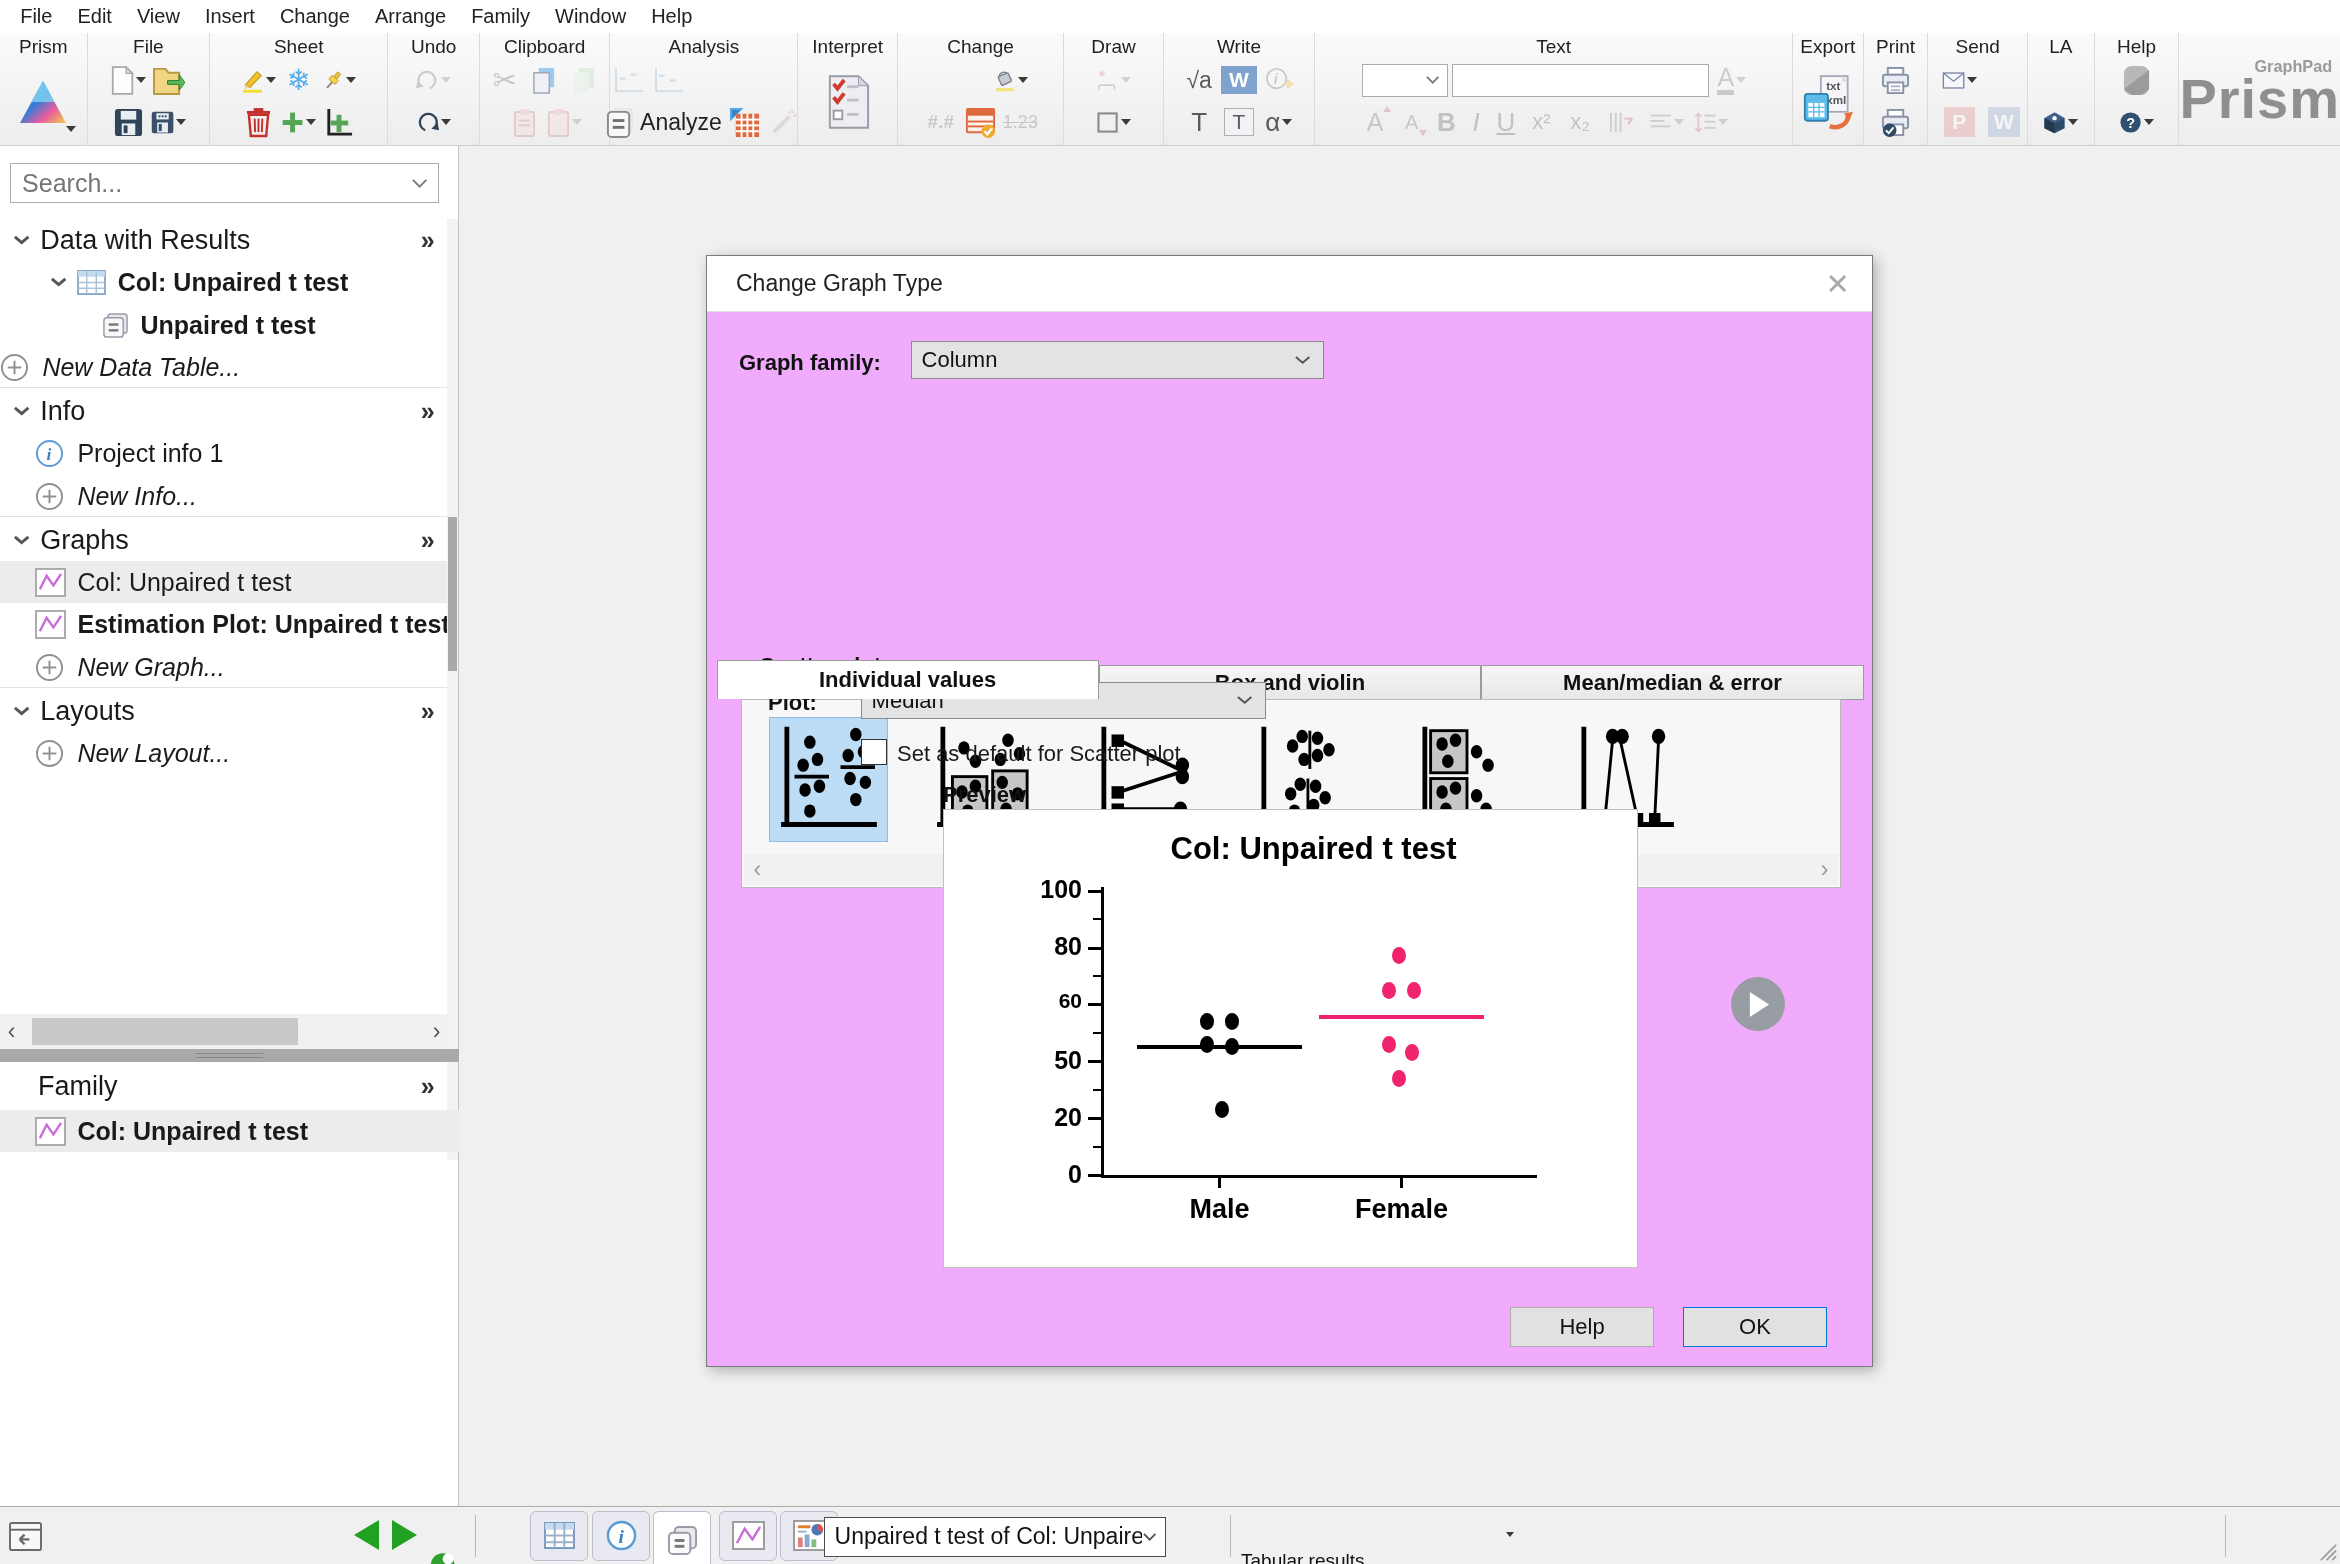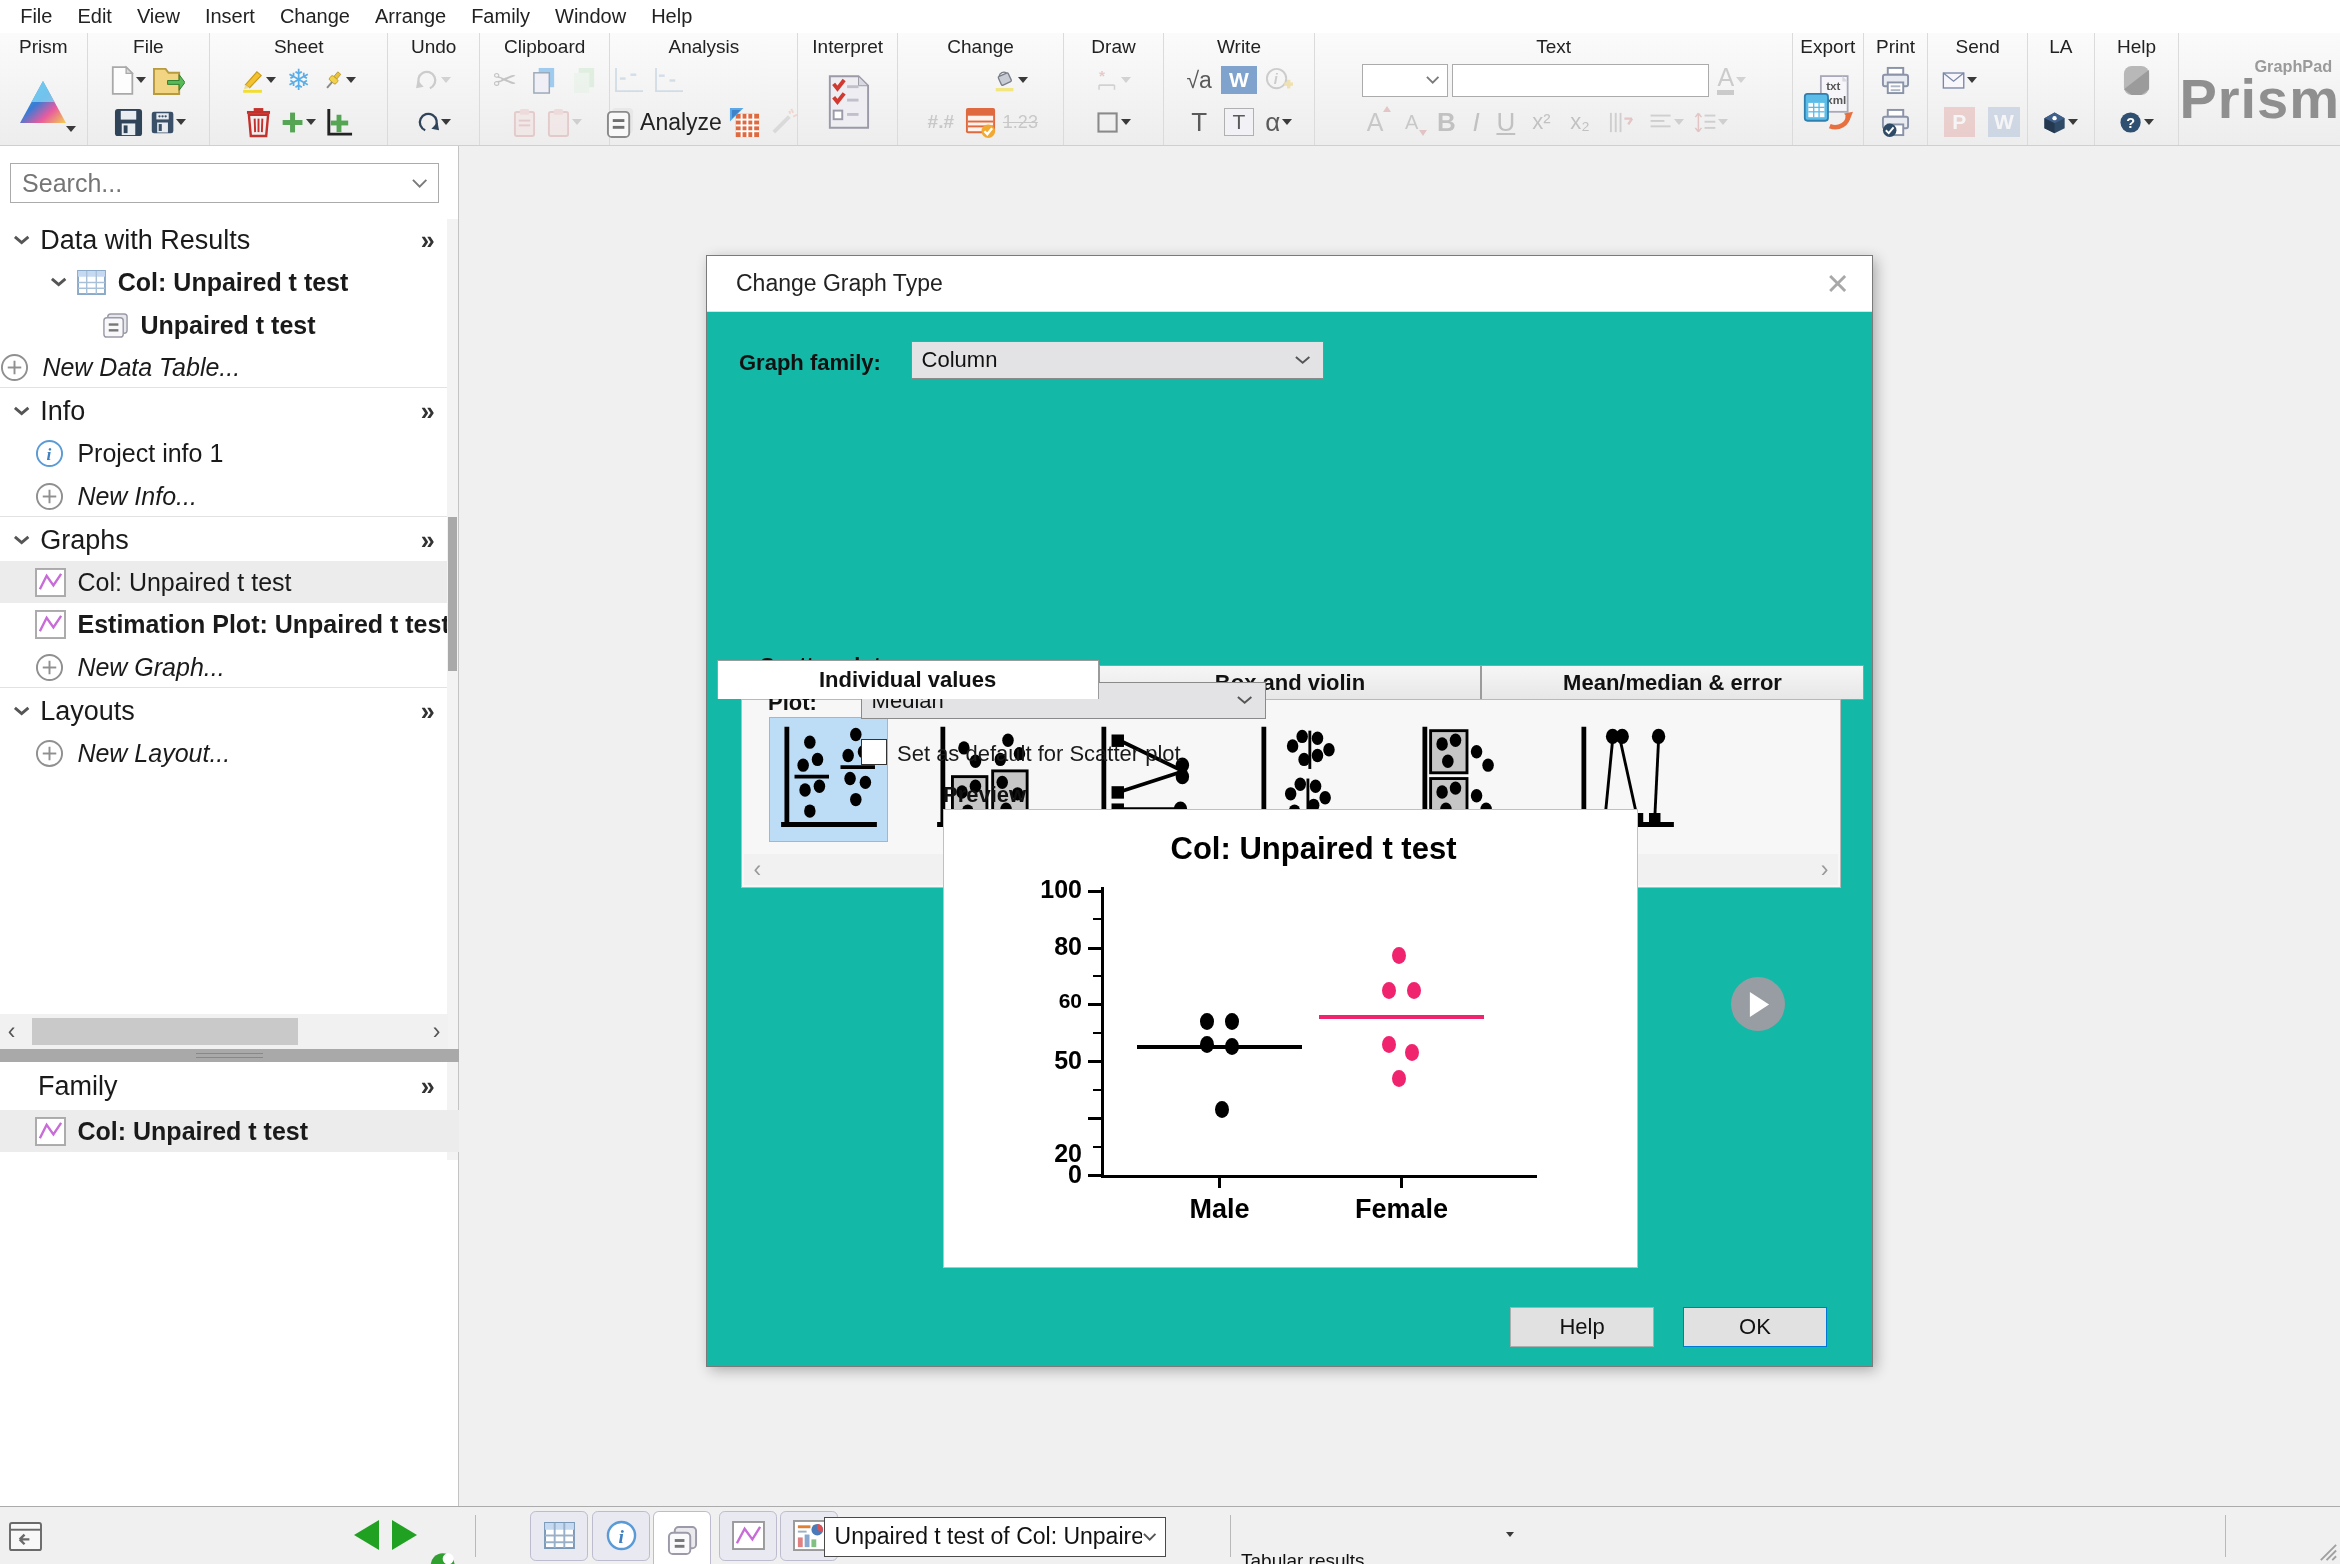--- a/index.html
+++ b/index.html
@@ -49,21 +49,21 @@
   #v-scroll { position:absolute; right:0; top:73px; width:11.5px; height:941px; background:#F3F3F3; }
   #v-thumb { position:absolute; left:1px; top:298px; width:9.6px; height:154px; background:#A9A9A9; }
   #h-scroll { position:absolute; left:0; top:868px; width:448px; height:35px; background:#F1F1F1; display:flex; align-items:center; justify-content:space-between; padding:0 7.7px; }
   #h-thumb { position:absolute; left:32px; top:872px; width:266px; height:27px; background:#C9C9C9; }
   .scroll-arrow { font-size:23px; color:#555; z-index:2; }
   #splitter { position:absolute; left:0; top:903px; width:459px; height:12.5px; background:#A9A9A9; display:flex; align-items:center; justify-content:center; }
   .grip { width:67px; height:4.8px; border-top:1px solid #888; border-bottom:1px solid #888; }
 
   
   #canvas { position:absolute; left:460px; top:146px; width:1880px; height:1360px; background:#F0F0F0; }
-  #dialog { position:absolute; left:706px; top:255px; width:1167px; height:1112px; background:#14b8a6;
+  #dialog { position:absolute; left:706px; top:255px; width:1167px; height:1112px; background:#f0abfc;
     border:1px solid #7A7A7A; box-shadow:3.8px 3.8px 13.4px rgba(0,0,0,.3); }
   #dlg-titlebar { position:absolute; left:0; top:0; right:0; height:56px; background:#FFFFFF; border-bottom:1px solid #E0E0E0;
     display:flex; align-items:center; }
   #dlg-title { font-size:23px; color:#222; margin-left:29px; }
   #dlg-close { position:absolute; right:13.4px; top:7.7px; width:42px; height:40px; display:flex; align-items:center; justify-content:center;
     font-size:29px; color:#A8A8A8; }
   .dlg-label { font-weight:bold; font-size:22px; color:#111; }
   .win-combo { background:#E3E3E5; border:1px solid #8A8A8A; display:flex; align-items:center; font-size:22px; color:#111; padding-left:9.6px; position:absolute; }
   .win-combo .cv { flex:1; }
   .combo-chev { margin-right:11.5px; }
@@ -966,21 +966,21 @@
     <div class="dlg-label abs" style="left:236px;top:526px">Preview</div>
 
     <div id="preview-frame">
       <div class="abs" style="left:159px;top:21px;width:421px;text-align:center;font-weight:bold;font-size:31px;color:#000">Col: Unpaired t test</div>
       <div id="preview-plot" class="abs" style="left:0;top:0;width:695px;height:459px">
           <div style="position: absolute; left: 157px; top: 77px; width: 2.9px; height: 291px; background: rgb(0, 0, 0);"></div>
           <div style="position: absolute; left: 157px; top: 365px; width: 436px; height: 2.9px; background: rgb(0, 0, 0);"></div>
           <div style="position: absolute; left: 144px; top: 364px; width: 12.5px; height: 2.9px; background: rgb(0, 0, 0);"></div>
           <div style="position: absolute; left: 67px; top: 350px; width: 71px; text-align: right; font-size: 25px; font-weight: bold; color: rgb(0, 0, 0);">0</div>
           <div style="position: absolute; left: 144px; top: 307px; width: 12.5px; height: 2.9px; background: rgb(0, 0, 0);"></div>
-          <div style="position: absolute; left: 67px; top: 293px; width: 71px; text-align: right; font-size: 25px; font-weight: bold; color: rgb(0, 0, 0); margin-top: 36px;">20</div>
+          <div style="position: absolute; left: 67px; top: 293px; width: 71px; text-align: right; font-size: 25px; font-weight: bold; color: rgb(0, 0, 0);">20</div>
           <div style="position: absolute; left: 144px; top: 250px; width: 12.5px; height: 2.9px; background: rgb(0, 0, 0);"></div>
           <div style="position: absolute; left: 67px; top: 236px; width: 71px; text-align: right; font-size: 25px; font-weight: bold; color: rgb(0, 0, 0);">50</div>
           <div style="position: absolute; left: 144px; top: 193px; width: 12.5px; height: 2.9px; background: rgb(0, 0, 0);"></div>
           <div style="position: absolute; left: 67px; top: 179px; width: 71px; text-align: right; font-size: 21px; font-weight: bold; color: rgb(0, 0, 0);">60</div>
           <div style="position: absolute; left: 144px; top: 137px; width: 12.5px; height: 2.9px; background: rgb(0, 0, 0);"></div>
           <div style="position: absolute; left: 67px; top: 122px; width: 71px; text-align: right; font-size: 25px; font-weight: bold; color: rgb(0, 0, 0);">80</div>
           <div style="position: absolute; left: 144px; top: 80px; width: 12.5px; height: 2.9px; background: rgb(0, 0, 0);"></div>
           <div style="position: absolute; left: 67px; top: 65px; width: 71px; text-align: right; font-size: 25px; font-weight: bold; color: rgb(0, 0, 0);">100</div>
           <div style="position: absolute; left: 149px; top: 336px; width: 7.7px; height: 1.9px; background: rgb(0, 0, 0);"></div>
           <div style="position: absolute; left: 149px; top: 279px; width: 7.7px; height: 1.9px; background: rgb(0, 0, 0);"></div>

